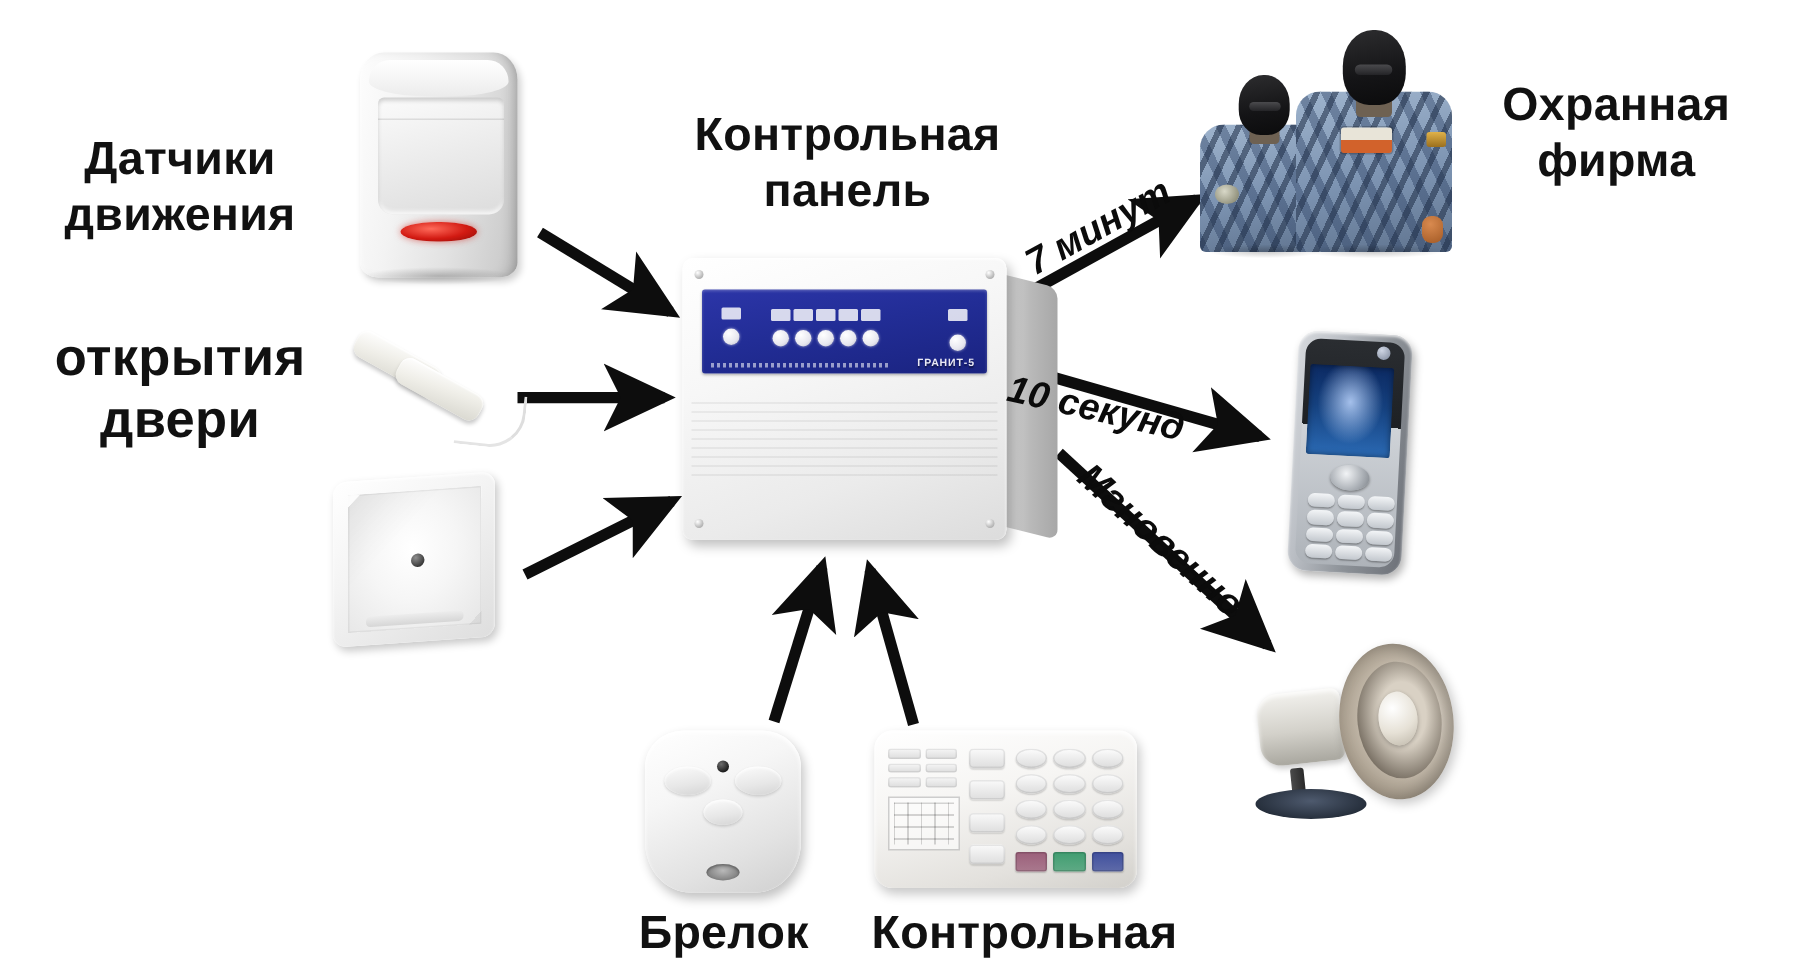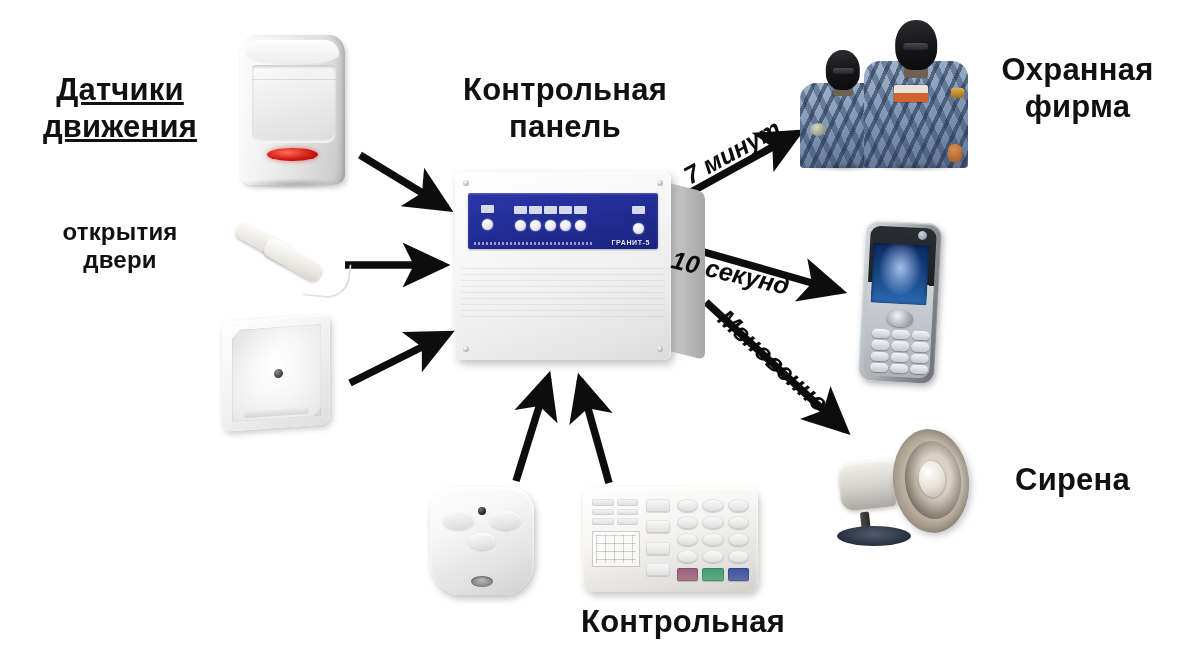--- a/index.html
+++ b/index.html
@@ -15,21 +15,21 @@
   .lbl{
     position:absolute;
     font-weight:bold;
     color:#111;
     text-align:center;
     line-height:1.18;
     letter-spacing:.2px;
     white-space:pre-line;
   }
   .lbl.big{font-size:31px;}
-  .lbl.mid{font-size:24px;}
+  .lbl.mid{font-size:35px;}
 
   
   .arrow-cap{
     position:absolute;
     font-weight:bold;
     font-style:italic;
     color:#0b0b0b;
     font-size:25px;
     white-space:nowrap;
     transform-origin:0 50%;
@@ -412,21 +412,21 @@
 
       <path d="M516,481 L548,378"></path>
       <path d="M609,483 L580,380"></path>
 
       <path d="M682,197 L798,133"></path>
       <path d="M676,244 L840,291"></path>
       <path d="M706,302 L845,430"></path>
     </g>
   </svg>
 
-  <div class="lbl big" style="left:20px;top:72px;width:200px;text-decoration:underline;">Датчики
+  <div class="lbl big" style="left:20px;top:88px;width:200px;">Датчики
 движения</div>
 
   <div class="lbl mid" style="left:20px;top:218px;width:200px;">открытия
 двери</div>
 
 
   <div class="dev pir" style="left:240px;top:35px;">
     <div class="body"></div>
     <div class="top"></div>
     <div class="lens"></div>
@@ -555,21 +555,20 @@
     <div class="mouth"></div>
     <div class="driver"></div>
     <div class="bracket"></div>
     <div class="base"></div>
   </div>
 
   <div class="lbl big" style="left:965px;top:52px;width:225px;">Охранная
 фирма</div>
 
 
-  <div class="lbl big" style="left:965px;top:462px;width:215px;">Сирена</div>
 
   <div class="dev fob" style="left:430px;top:487px;">
     <div class="shell"></div>
     <div class="led"></div>
     <div class="btn bL"></div>
     <div class="btn bR"></div>
     <div class="btn bB"></div>
     <div class="ring"></div>
   </div>
 
@@ -606,16 +605,17 @@
         <span></span>
         <span></span>
     </div>
     <div class="fnrow">
       <span style="background: linear-gradient(rgb(155, 95, 122), rgba(155, 95, 122, 0.8));"></span>
       <span style="background: linear-gradient(rgb(63, 157, 112), rgba(63, 157, 112, 0.8));"></span>
       <span style="background: linear-gradient(rgb(63, 79, 157), rgba(63, 79, 157, 0.8));"></span>
     </div>
   </div>
 
+  <div class="lbl big" style="left:400px;top:604px;width:165px;">Брелок</div>
 
   <div class="lbl big" style="left:578px;top:604px;width:210px;">Контрольная</div>
 
 </div>
 
 </body></html>

